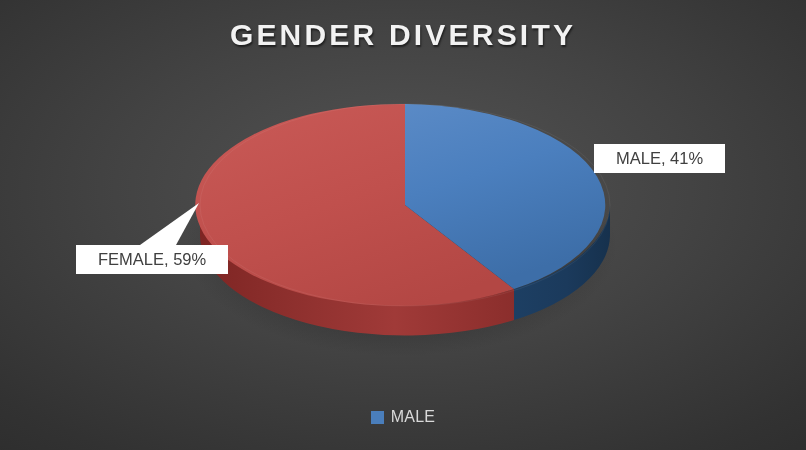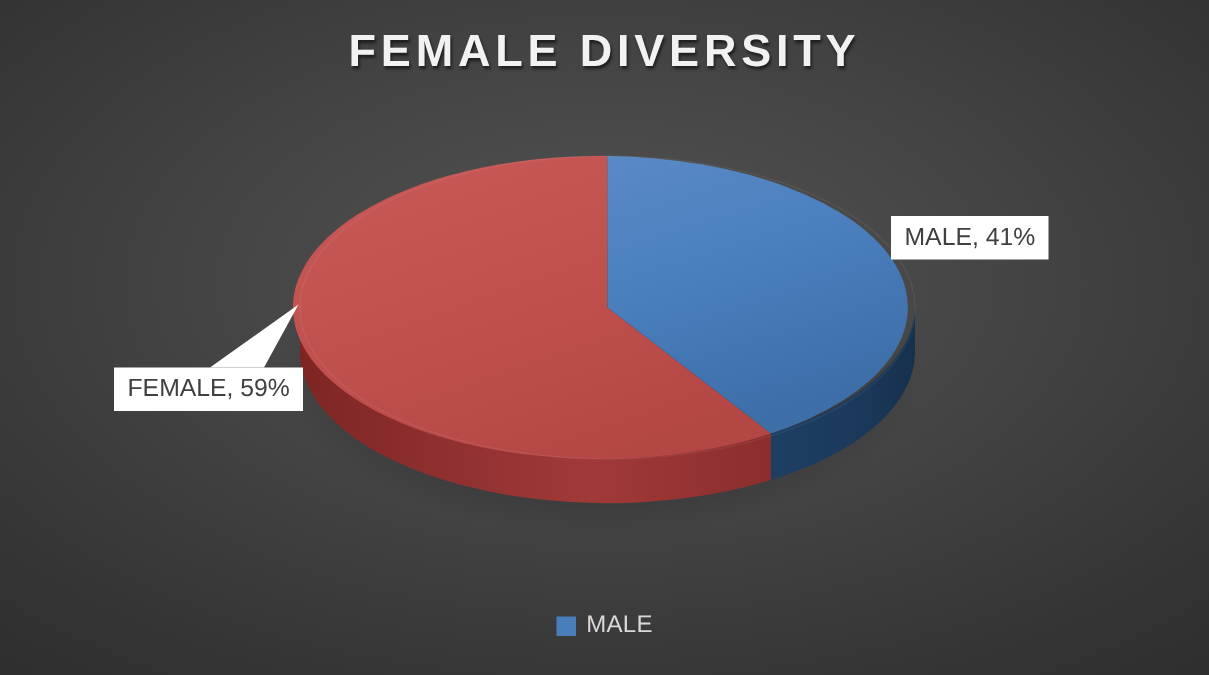--- a/index.html
+++ b/index.html
@@ -47,21 +47,21 @@
   }
 
   
   .callout {
     position: absolute;
     background: #ffffff;
     color: #404040;
     font-size: 16.5px;
     line-height: 29px;
     height: 29px;
-    padding: 0 9px;
+    padding: 0 22px;
     white-space: nowrap;
     box-sizing: border-box;
   }
   #label-male {
     left: 594px;
     top: 144px;
   }
   #label-female {
     left: 76px;
     top: 245px;
@@ -91,21 +91,21 @@
     font-size: 16px;
     color: #d9d9d9;
     letter-spacing: 0.2px;
   }
 </style>
 </head>
 <body>
 
 <div id="chart-root">
 
-  <div id="chart-title">FEMALE DIVERSITY</div>
+  <div id="chart-title">GENDER DIVERSITY</div>
 
   <svg id="pie-svg" viewBox="0 0 806 450" xmlns="http://www.w3.org/2000/svg">
     <defs>
 
       <linearGradient id="gradBlueTop" x1="0" y1="0" x2="0.35" y2="1">
         <stop offset="0%" stop-color="#5a8ac6"></stop>
         <stop offset="45%" stop-color="#4b7fbe"></stop>
         <stop offset="100%" stop-color="#3d6ea8"></stop>
       </linearGradient>
       <linearGradient id="gradRedTop" x1="0.15" y1="0" x2="0.7" y2="1">

